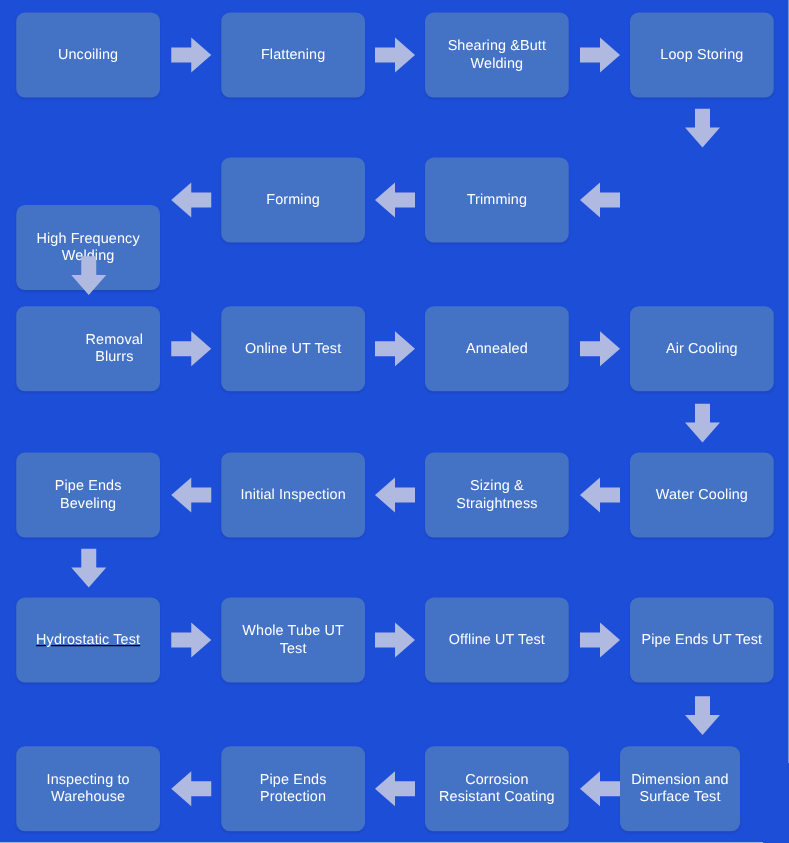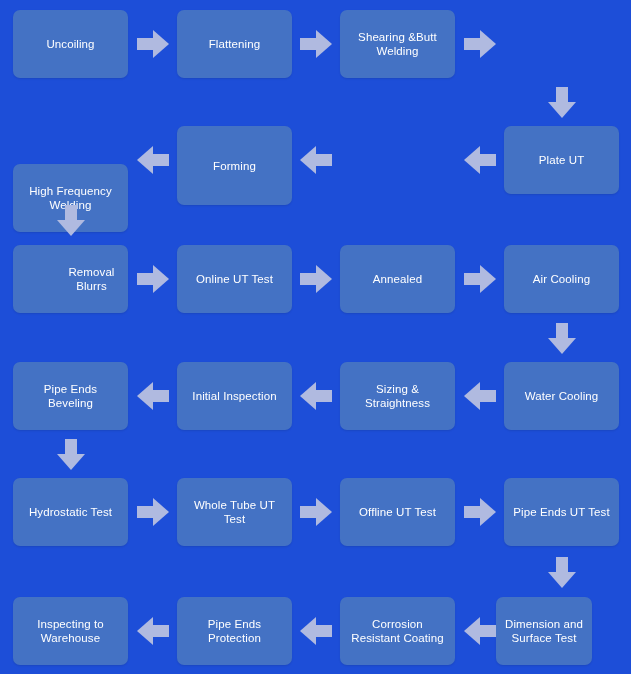--- a/index.html
+++ b/index.html
@@ -104,24 +104,27 @@
     <div class="node" style="left: 13px; top: 10px; width: 115px; height: 68px;">
       <span class="node-label">Uncoiling</span>
     </div>
     <div class="node" style="left: 177px; top: 10px; width: 115px; height: 68px;">
       <span class="node-label">Flattening</span>
     </div>
     <div class="node" style="left: 340px; top: 10px; width: 115px; height: 68px;">
       <span class="node-label">Shearing &amp;Butt
 Welding</span>
     </div>
-    <div class="node" style="left: 504px; top: 126px; width: 115px; height: 68px;">
-      <span class="node-label">Plate UT</span>
-    </div>
-    <div class="node" style="left: 177px; top: 126px; width: 115px; height: 79px;">
+    <div class="node" style="left: 504px; top: 10px; width: 115px; height: 68px;">
+      <span class="node-label">Loop Storing</span>
+    </div>
+    <div class="node" style="left: 340px; top: 126px; width: 115px; height: 68px;">
+      <span class="node-label">Trimming</span>
+    </div>
+    <div class="node" style="left: 177px; top: 126px; width: 115px; height: 68px;">
       <span class="node-label">Forming</span>
     </div>
     <div class="node" style="left: 13px; top: 126px; width: 115px; height: 68px; margin-top: 38px;">
       <span class="node-label">High Frequency
 Welding</span>
     </div>
     <div class="node" style="left: 13px; top: 245px; width: 115px; height: 68px; padding-left: 47px;">
       <span class="node-label">Removal Blurrs</span>
     </div>
     <div class="node" style="left: 177px; top: 245px; width: 115px; height: 68px;">
@@ -140,21 +143,21 @@
       <span class="node-label">Sizing &amp;
 Straightness</span>
     </div>
     <div class="node" style="left: 177px; top: 362px; width: 115px; height: 68px;">
       <span class="node-label">Initial Inspection</span>
     </div>
     <div class="node" style="left: 13px; top: 362px; width: 115px; height: 68px;">
       <span class="node-label">Pipe Ends
 Beveling</span>
     </div>
-    <div class="node" style="left: 13px; top: 478px; width: 115px; height: 68px;">
+    <div class="node" style="left: 13px; top: 478px; width: 115px; height: 68px; text-decoration: underline;">
       <span class="node-label">Hydrostatic Test</span>
     </div>
     <div class="node" style="left: 177px; top: 478px; width: 115px; height: 68px;">
       <span class="node-label">Whole Tube UT
 Test</span>
     </div>
     <div class="node" style="left: 340px; top: 478px; width: 115px; height: 68px;">
       <span class="node-label">Offline UT Test</span>
     </div>
     <div class="node" style="left: 504px; top: 478px; width: 115px; height: 68px;">

